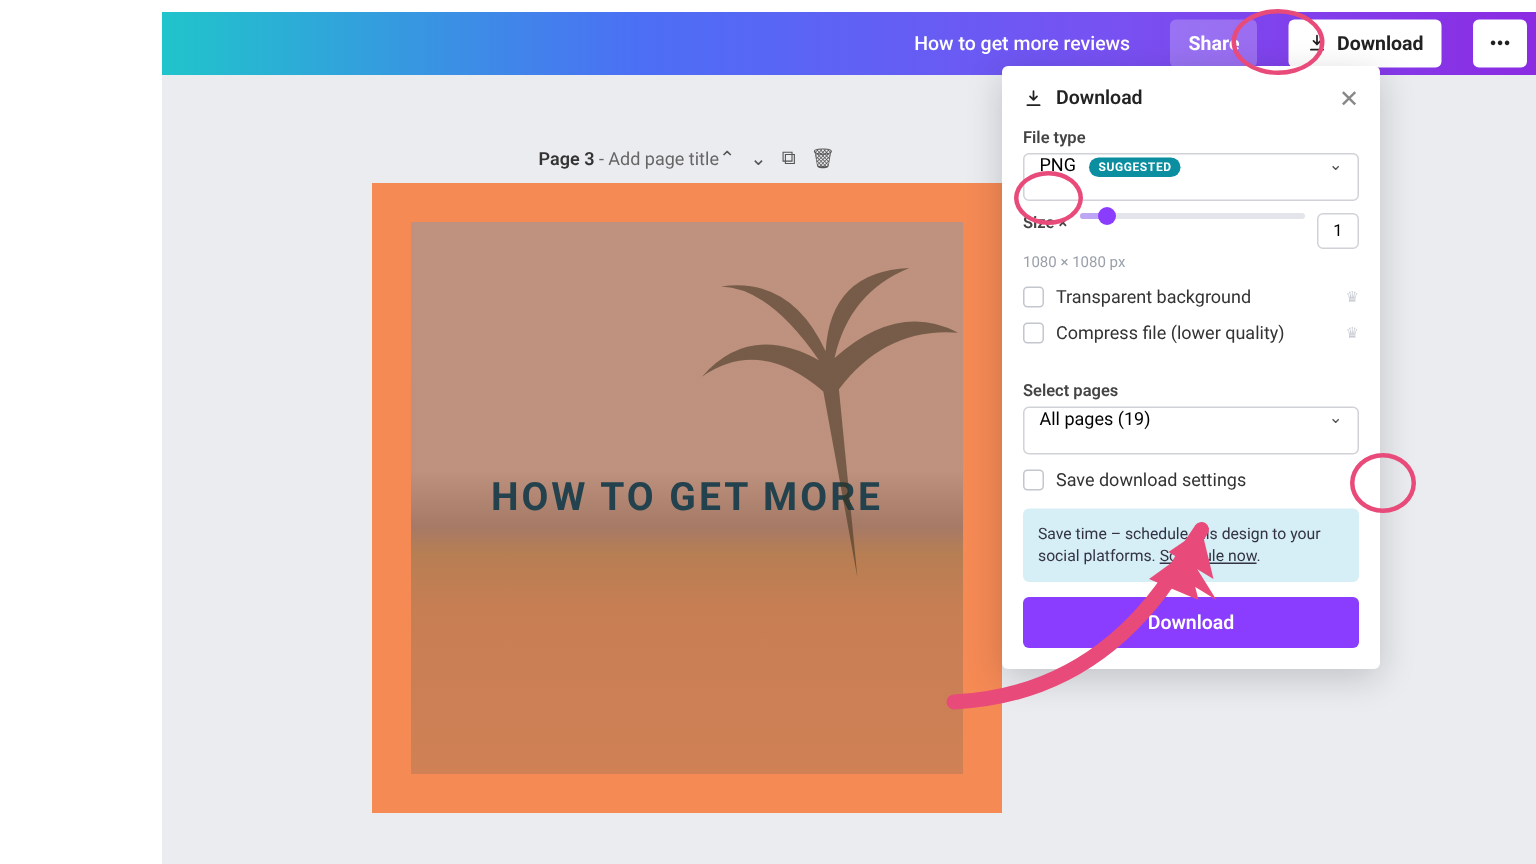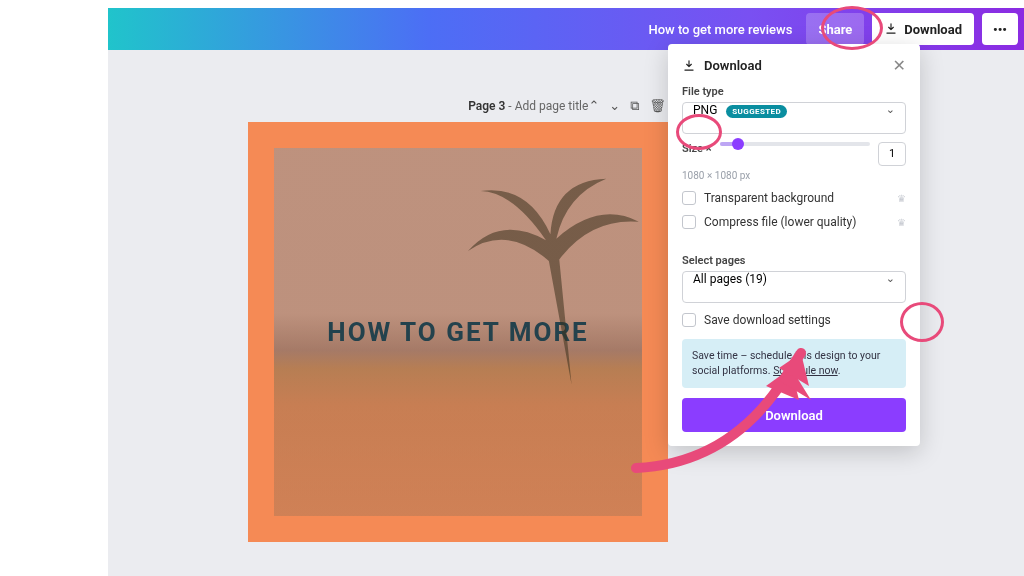--- a/index.html
+++ b/index.html
@@ -2,33 +2,33 @@
 <html><head>
 <meta charset="utf-8">
 <style>
   * { box-sizing: border-box; margin: 0; padding: 0; font-family: -apple-system, BlinkMacSystemFont, "Segoe UI", Roboto, Helvetica, Arial, sans-serif; }
   body { width: 1024px; height: 576px; background: #fff; overflow: hidden; position: relative; }
 
   
   .topbar {
     position: absolute; left: 108px; right: 0; top: 8px; height: 42px;
     background: linear-gradient(90deg, #20c4cb 0%, #4c6ef5 35%, #7950f2 70%, #8b2be2 100%);
-    display: flex; align-items: center; justify-content: flex-end; padding: 0 6px 0 18px; gap: 8px;
+    display: flex; align-items: center; justify-content: flex-end; padding: 0 6px 0 18px; gap: 21px;
   }
   .doc-title { color: #fff; font-size: 13px; font-weight: 500; margin-right: 6px; }
   .btn { height: 32px; border-radius: 4px; display: inline-flex; align-items: center; gap: 6px; padding: 0 12px; font-size: 13px; font-weight: 700; cursor: pointer; border: none; }
   .btn-share { background: rgba(255,255,255,0.22); color: #fff; }
   .btn-download-top { background: #fff; color: #222; }
   .btn-more { background: #fff; color: #222; width: 36px; justify-content: center; padding: 0; }
   .dl-ico { width: 14px; height: 14px; }
 
   
   .stage { position: absolute; left: 108px; right: 0; top: 50px; bottom: 0; background: #ebecf0; }
   .page-wrap { position: absolute; left: 140px; top: 40px; width: 420px; }
-  .page-meta { display: flex; align-items: center; justify-content: flex-end; padding: 8px 2px; }
+  .page-meta { display: flex; align-items: center; justify-content: center; padding: 8px 2px; }
   .page-label { font-size: 12px; color: #666; }
   .page-label b { color: #333; font-weight: 600; }
   .page-tools { display: flex; gap: 10px; color: #555; }
   .page-tools span { cursor: pointer; font-size: 13px; }
 
   .design-card { width: 420px; height: 420px; background: #f58a55; padding: 26px; }
   .design-inner {
     width: 100%; height: 100%; position: relative; overflow: hidden;
     background:
       linear-gradient(rgba(232,116,64,0.55), rgba(232,116,64,0.55)),

